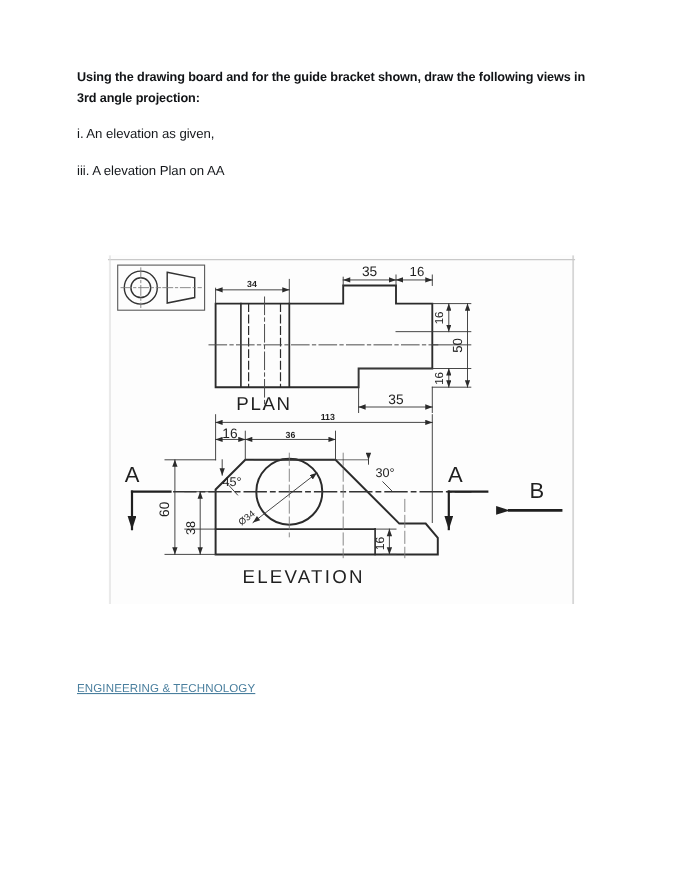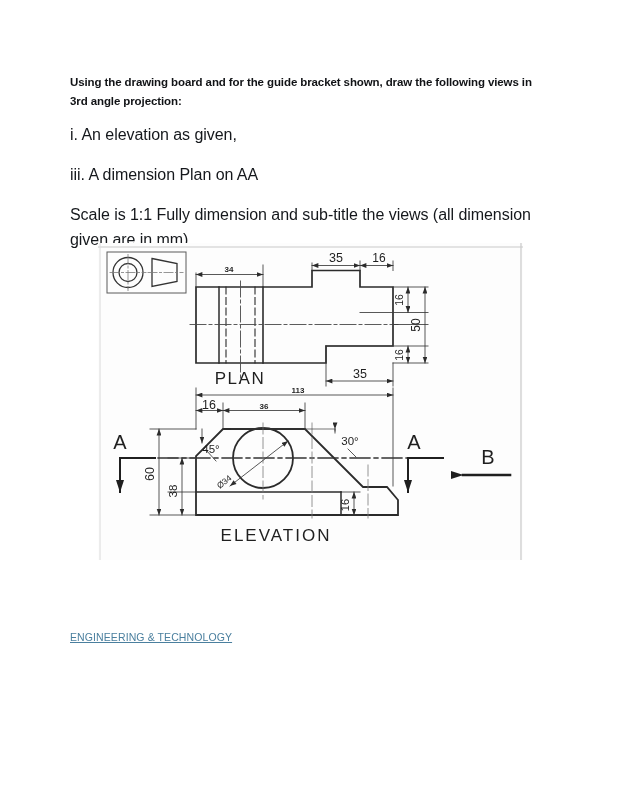--- a/index.html
+++ b/index.html
@@ -4,29 +4,29 @@
 <style>
   html,body{margin:0;padding:0;}
   body{
     width:617px;height:799px;
     background:#ffffff;
     font-family:"Liberation Sans", sans-serif;
     color:#1a1a1a;
     overflow:hidden;
     position:relative;
   }
-  .page{position:absolute;left:0;top:11px;width:617px;height:785px;}
+  .page{position:absolute;left:0;top:0;width:617px;height:785px;}
 
   .prose{position:absolute;left:70px;top:62px;width:478px;}
   .q-title{
     font-size:11.5px;font-weight:bold;line-height:1.62;
     letter-spacing:-0.1px;margin:0 0 13px 0;color:#111316;
   }
   .q-line{
-    font-size:16px;line-height:1.55;margin:0 0 15px 0;color:#15181c;
+    font-size:12px;line-height:1.55;margin:0 0 15px 0;color:#15181c;
     letter-spacing:-0.05px;
   }
   .q-line.last{margin-bottom:0;}
 
   .drawing-wrap{
     position:absolute;left:98px;top:232px;width:425px;height:317px;
     background:#fdfdfd;
     overflow:hidden;
   }
   .drawing-wrap svg{display:block;}
@@ -40,22 +40,21 @@
   .doclink:last-child{margin-bottom:0;}
 </style>
 </head>
 <body>
 
 <div class="page">
 
   <div class="prose">
     <p class="q-title">Using the drawing board and for the guide bracket shown, draw the following views in 3rd angle projection:</p>
     <p class="q-line">i. An elevation as given,</p>
-    <p class="q-line">iii. A dimension Plan on AA</p>
-    <p class="q-line last">Scale is 1:1 Fully dimension and sub-title the views (all dimension given are in mm)</p>
+    <p class="q-line">iii. A elevation Plan on AA</p>
   </div>
 
   <div class="drawing-wrap">
     <svg width="425" height="317" viewBox="0 0 425 317" xmlns="http://www.w3.org/2000/svg">
       <defs>
         <marker id="ar" markerWidth="7" markerHeight="7" refX="6.4" refY="2.4" orient="auto" markerUnits="userSpaceOnUse">
           <path d="M0,0 L6.6,2.4 L0,4.8 z" fill="#2b2b2b"></path>
         </marker>
         <marker id="arS" markerWidth="7" markerHeight="7" refX="0.2" refY="2.4" orient="auto" markerUnits="userSpaceOnUse">
           <path d="M6.6,0 L0,2.4 L6.6,4.8 z" fill="#2b2b2b"></path>

